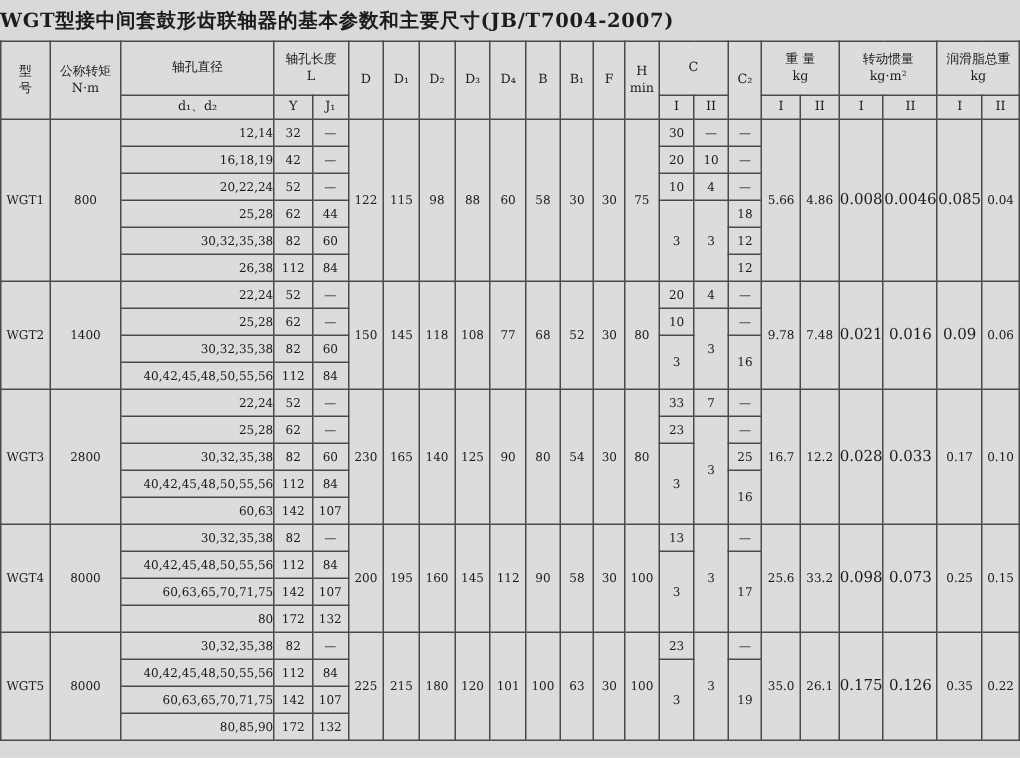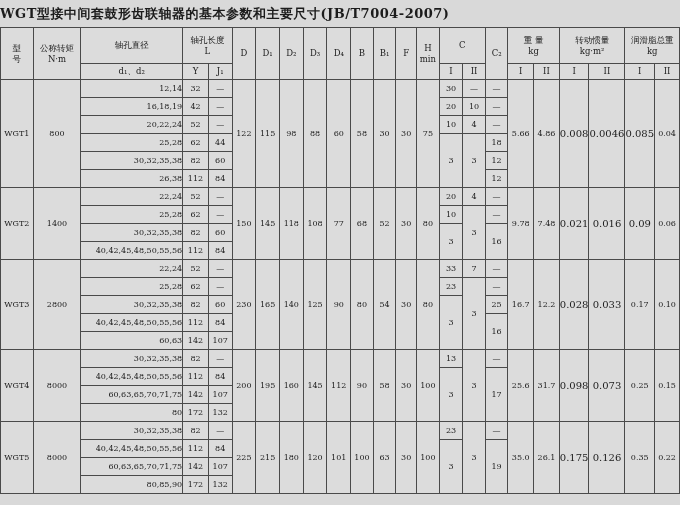--- a/index.html
+++ b/index.html
@@ -275,21 +275,21 @@
 <td rowspan="4">145</td>
 <td rowspan="4">112</td>
 <td rowspan="4">90</td>
 <td rowspan="4">58</td>
 <td rowspan="4">30</td>
 <td rowspan="4">100</td>
 <td>13</td>
 <td rowspan="4">3</td>
 <td>—</td>
 <td rowspan="4">25.6</td>
-<td rowspan="4">31.7</td>
+<td rowspan="4">33.2</td>
 <td rowspan="4" class="sm">0.098</td>
 <td rowspan="4" class="sm">0.073</td>
 <td rowspan="4">0.25</td>
 <td rowspan="4">0.15</td>
 </tr>
 <tr>
 <td class="bore">40,42,45,48,50,55,56</td>
 <td>112</td>
 <td>84</td>
 <td rowspan="3">3</td>

